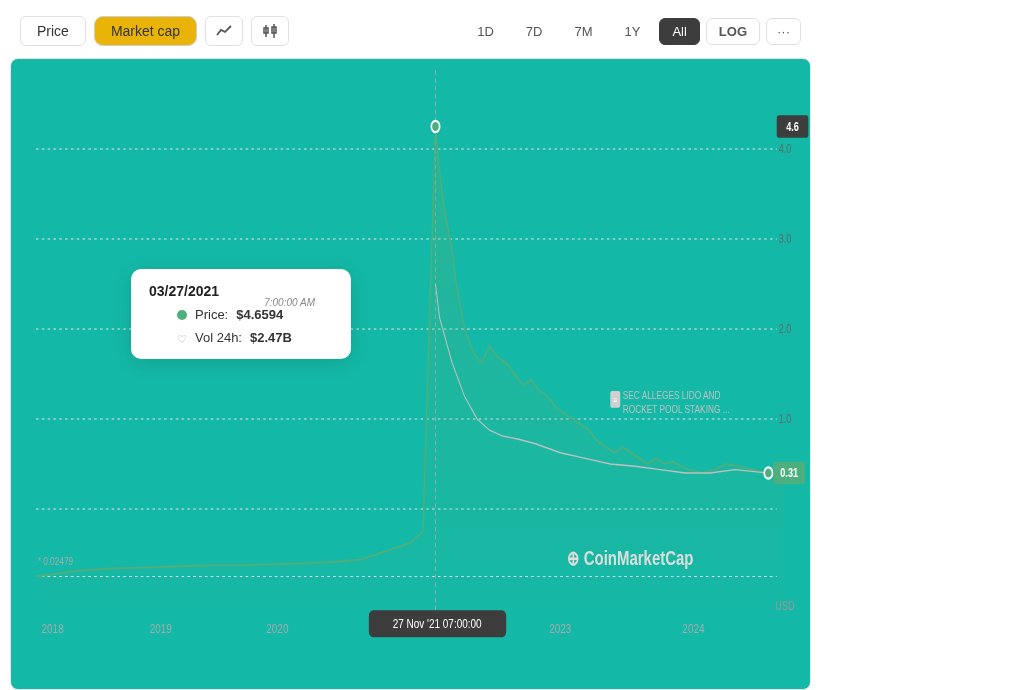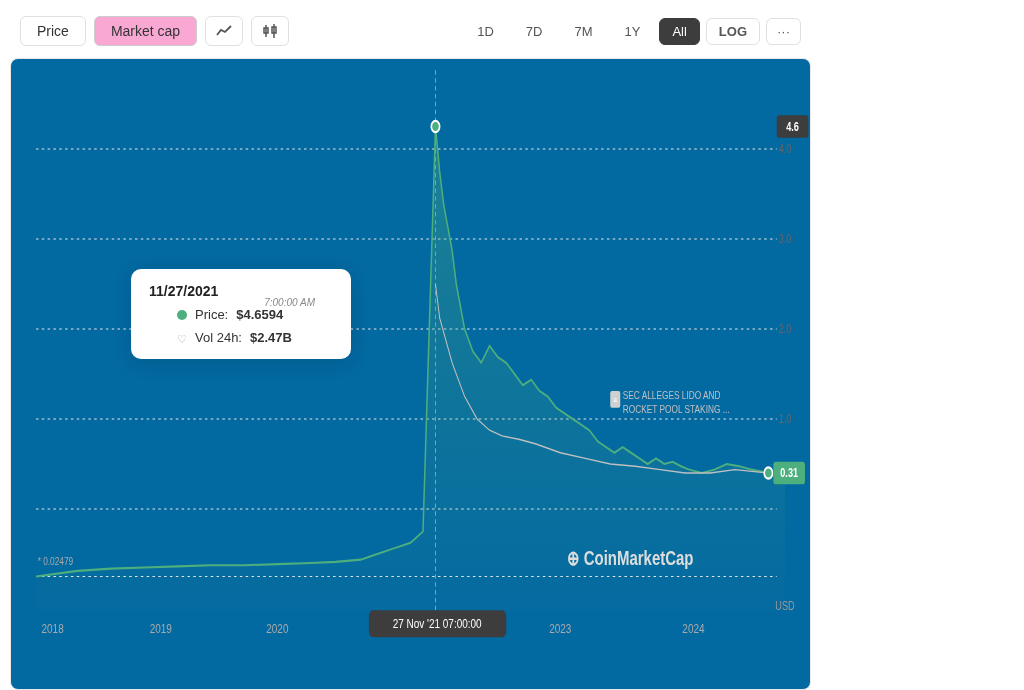--- a/index.html
+++ b/index.html
@@ -39,22 +39,23 @@
       border-radius: 6px;
       border: 1px solid #e0e0e0;
       background: #fff;
       font-size: 14px;
       cursor: pointer;
       color: #333;
       font-weight: 500;
     }
 
     .tab-btn.active {
-      background: #f9a8d4;
+      background: #eab308;
       border-color: #ccc;
+      border-radius: 9px;
     }
 
     .icon-btn {
       padding: 6px 10px;
       border-radius: 6px;
       border: 1px solid #e0e0e0;
       background: #fff;
       cursor: pointer;
       color: #555;
       font-size: 14px;
@@ -106,21 +107,21 @@
       cursor: pointer;
       color: #555;
     }
 
     
     .chart-area {
       flex: 1;
       position: relative;
       border: 1px solid #e8e8e8;
       margin: 0 10px;
-      background: #0369a1;
+      background: #14b8a6;
       border-radius: 8px;
       overflow: visible;
     }
 
     
     .chart-svg {
       width: 100%;
       height: 100%;
     }
 
@@ -300,21 +301,21 @@
 
       <text x="930" y="490" font-size="11" fill="#999" text-anchor="middle" font-weight="500">USD</text>
 
       <rect x="430" y="490" width="165" height="24" rx="5" fill="#3d3d3d"></rect>
       <text x="512" y="506" font-size="12" fill="#fff" text-anchor="middle" font-weight="500">27 Nov '21 07:00:00</text>
     </svg>
 
     
     <div class="tooltip">
       <div style="position:relative;">
-        <div class="tooltip-date">11/27/2021</div>
+        <div class="tooltip-date">03/27/2021</div>
         <div class="tooltip-time">7:00:00 AM</div>
       </div>
       <div class="tooltip-row">
         <div class="tooltip-dot"></div>
         <span>Price:</span>
         <strong>$4.6594</strong>
       </div>
       <div class="tooltip-row">
         <span class="tooltip-heart">♡</span>
         <span>Vol 24h:</span>

